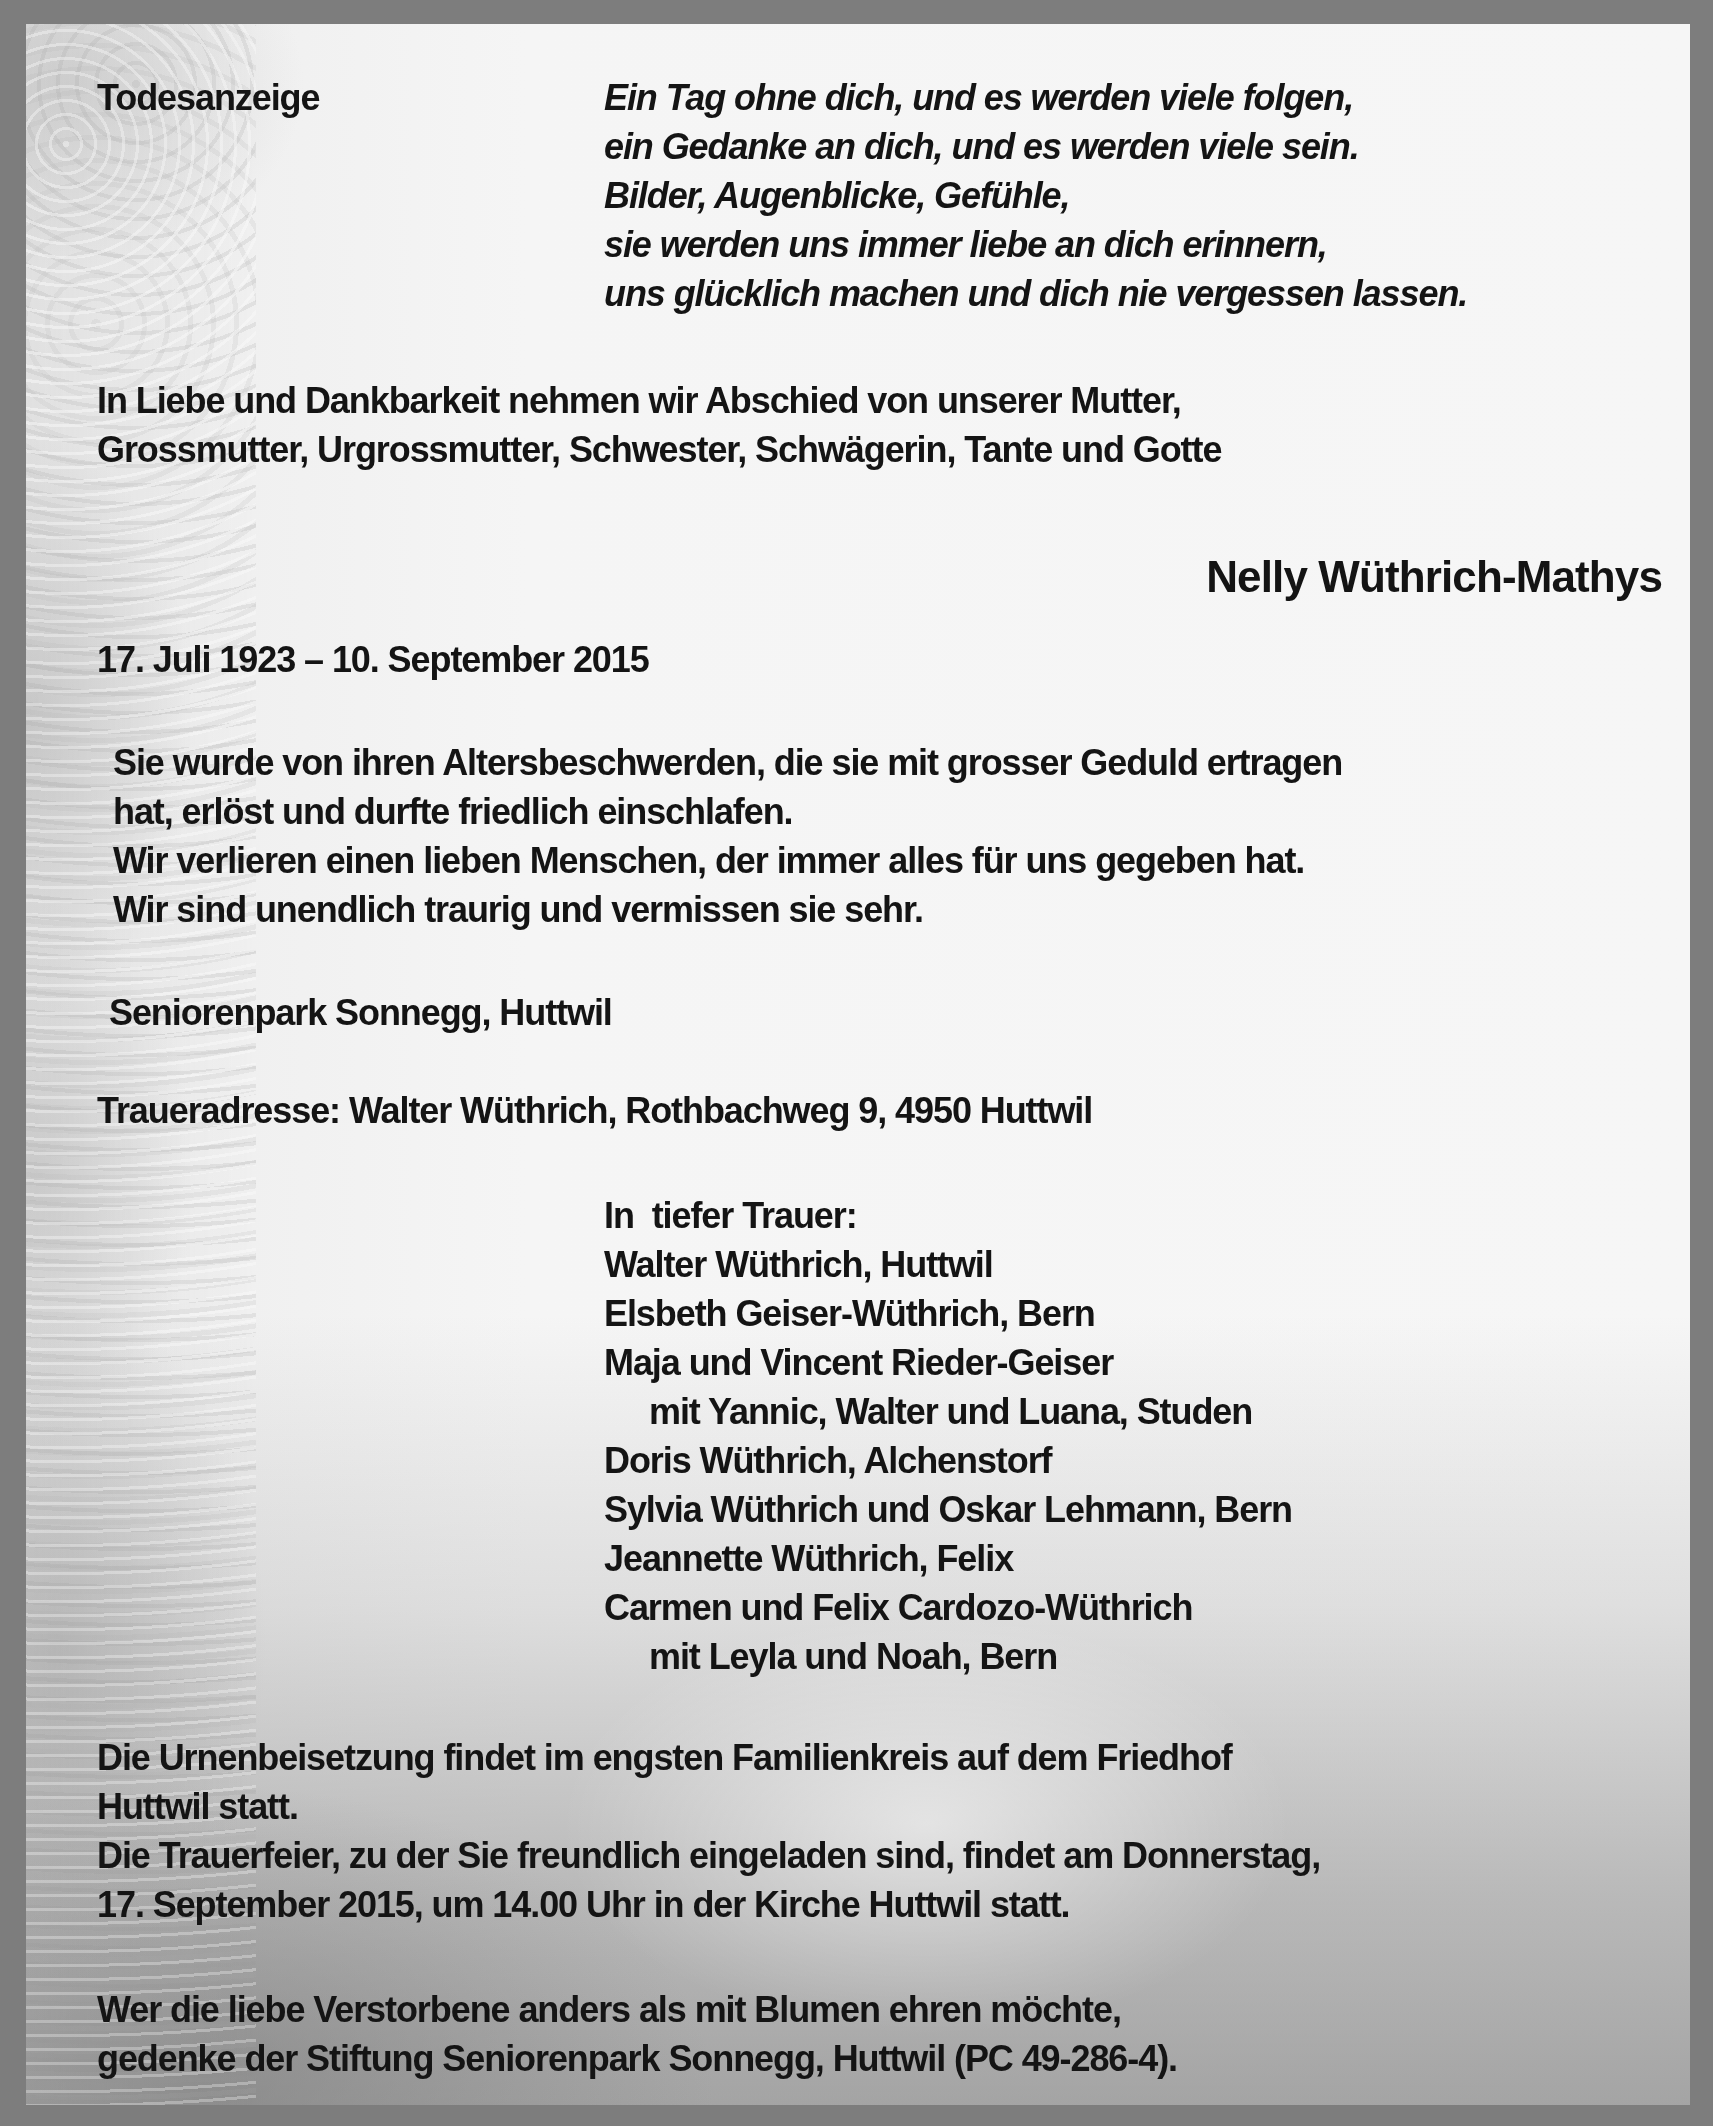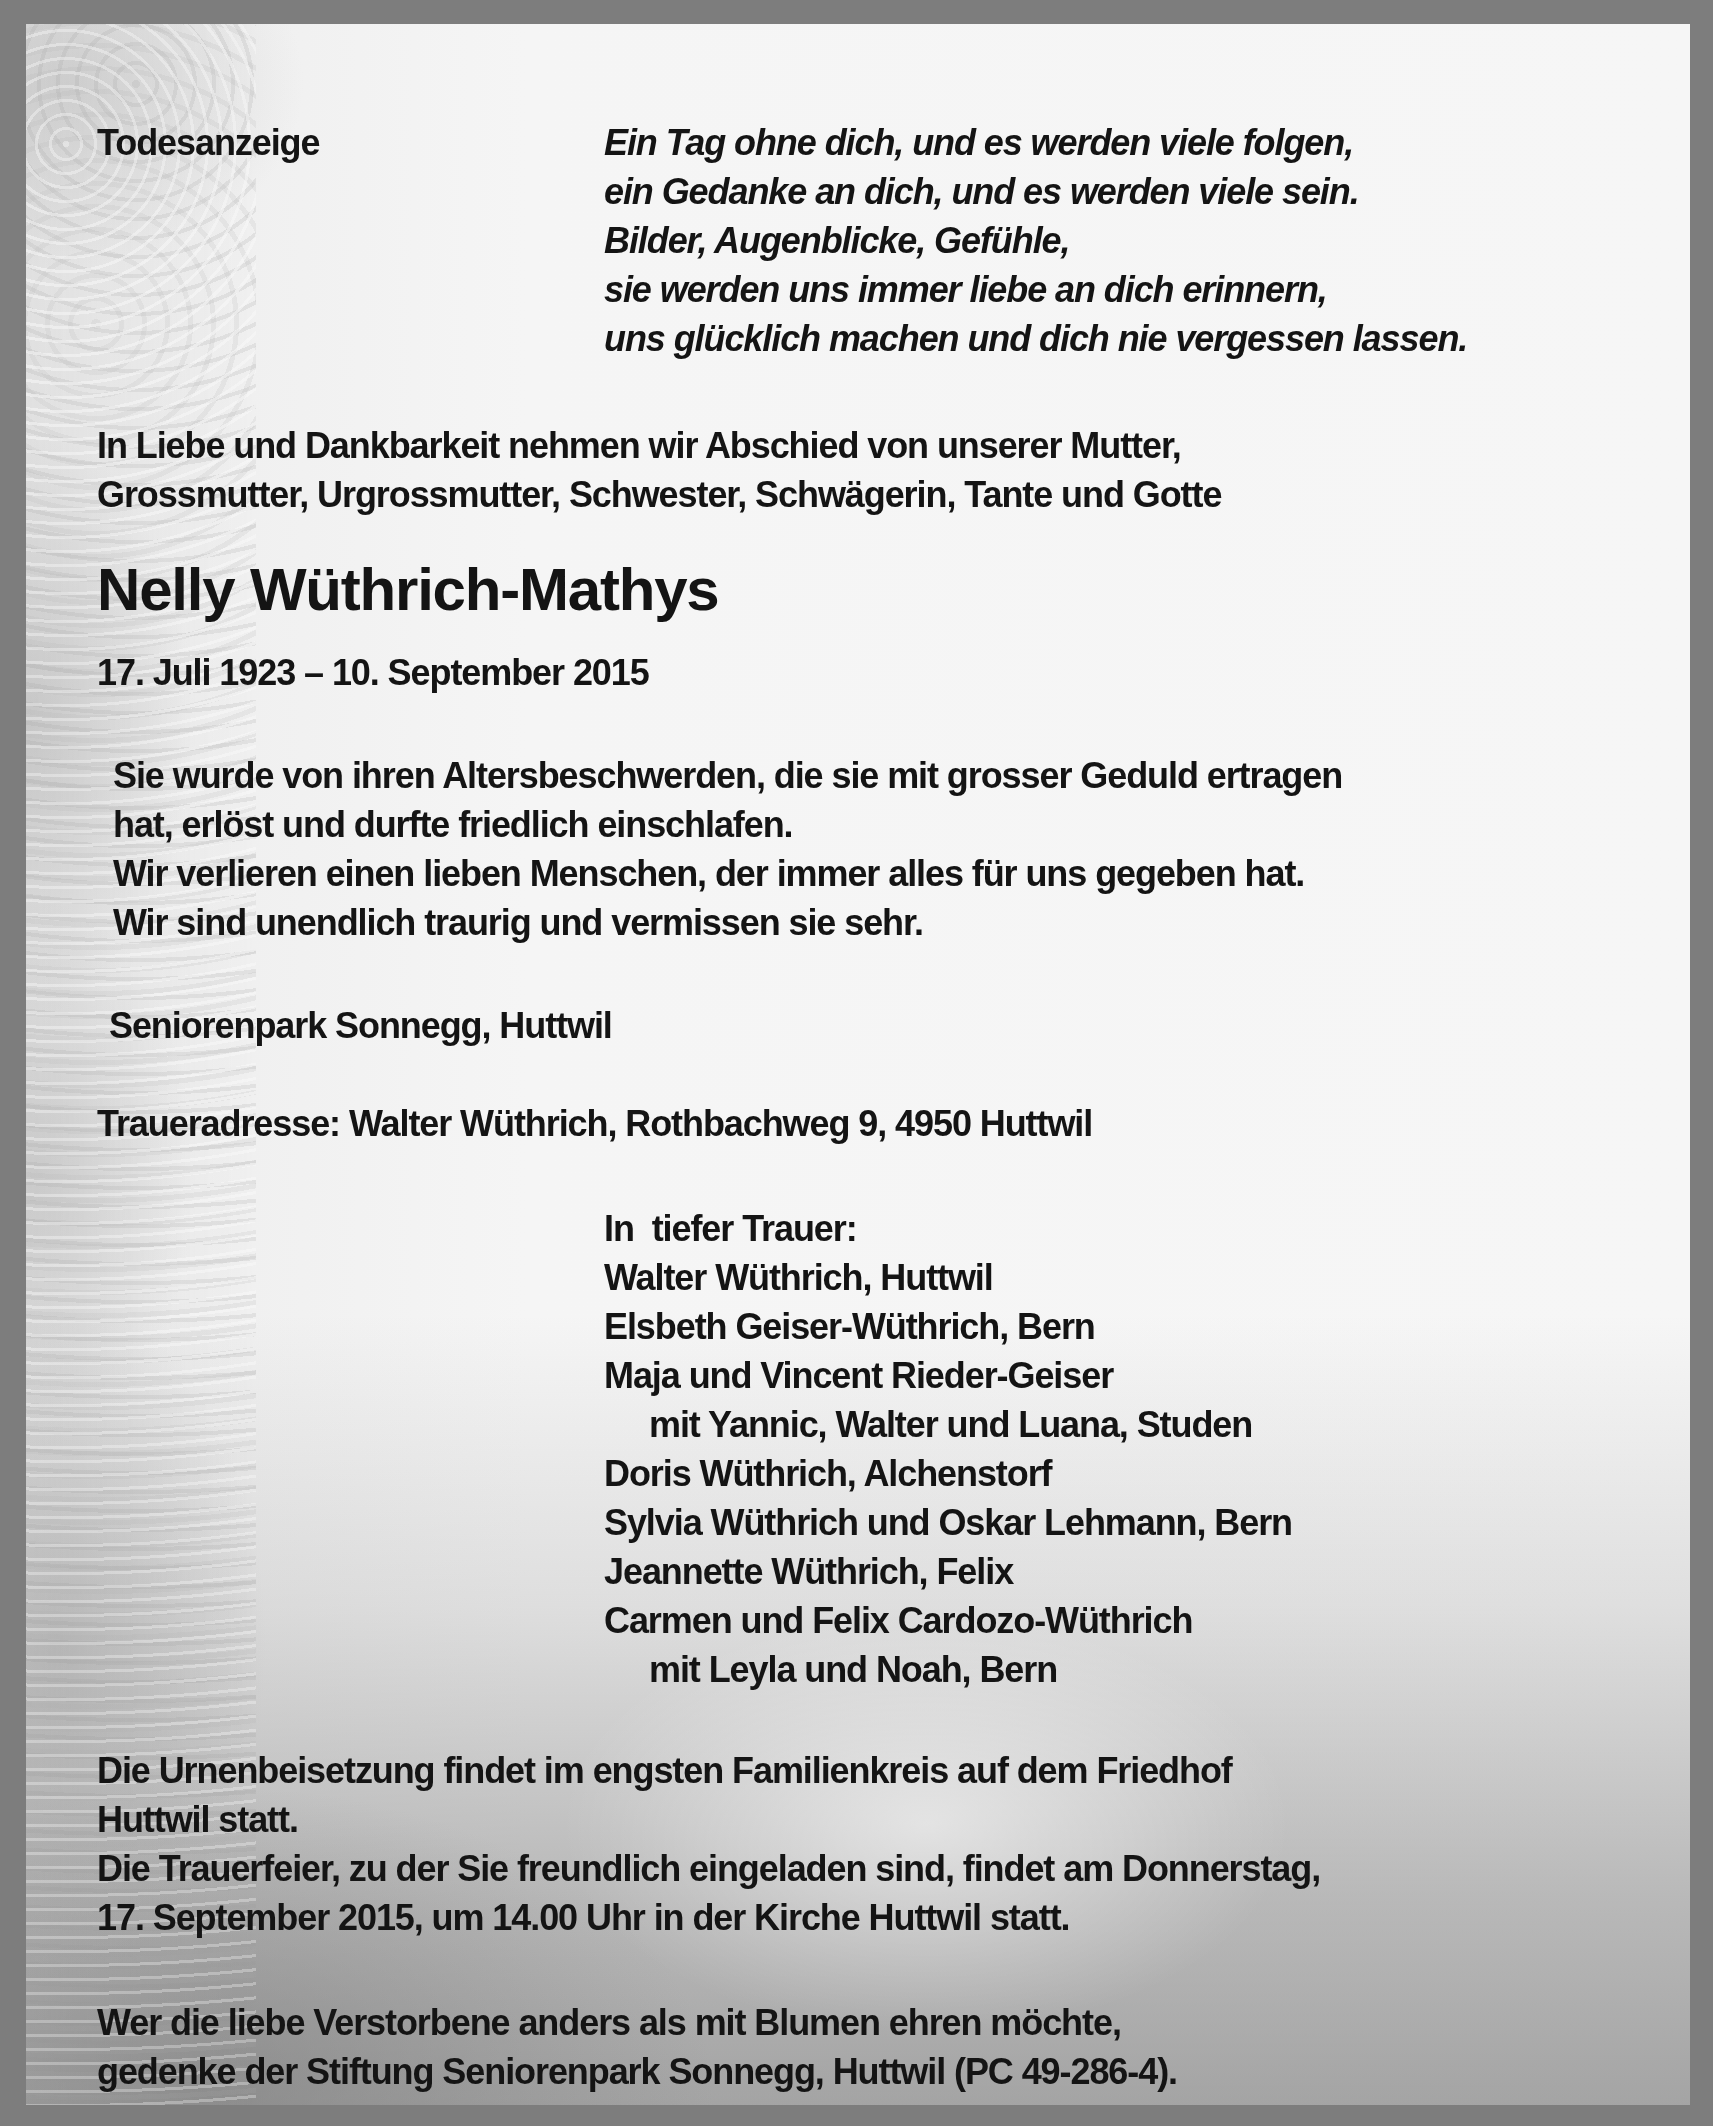--- a/index.html
+++ b/index.html
@@ -54,30 +54,31 @@
     position: absolute;
     left: 0; top: 0; right: 0; bottom: 0;
     padding: 49px 28px 0 71px;
     box-sizing: border-box;
     font-size: 36px;
     font-weight: 700;
     letter-spacing: -0.03em;
     line-height: 49px;
   }
   .line { white-space: pre; }
-  .header-row { display: flex; align-items: flex-start; margin-top: 45px; }
+  .header-row { display: flex; align-items: flex-start; }
   .kicker { width: 507px; flex: 0 0 507px; }
   .poem .line { font-style: italic; }
   .intro { margin-top: 58px; }
   .deceased-name {
-    margin-top: 34px;
-    font-size: 60px;
+    margin-top: 66px;
+    font-size: 44px;
     line-height: 74px;
     letter-spacing: -0.02em;
     white-space: pre;
+    text-align: right;
   }
   .life-dates { margin-top: 21px; }
   .obituary { margin-top: 54px; margin-left: 16px; }
   .residence { margin-top: 54px; margin-left: 12px; }
   .mourning-address { margin-top: 49px; }
   .mourners { margin-top: 56px; margin-left: 507px; }
   .mourners .indent { padding-left: 45px; }
   .funeral { margin-top: 52px; }
   .donation { margin-top: 56px; }
 </style>

